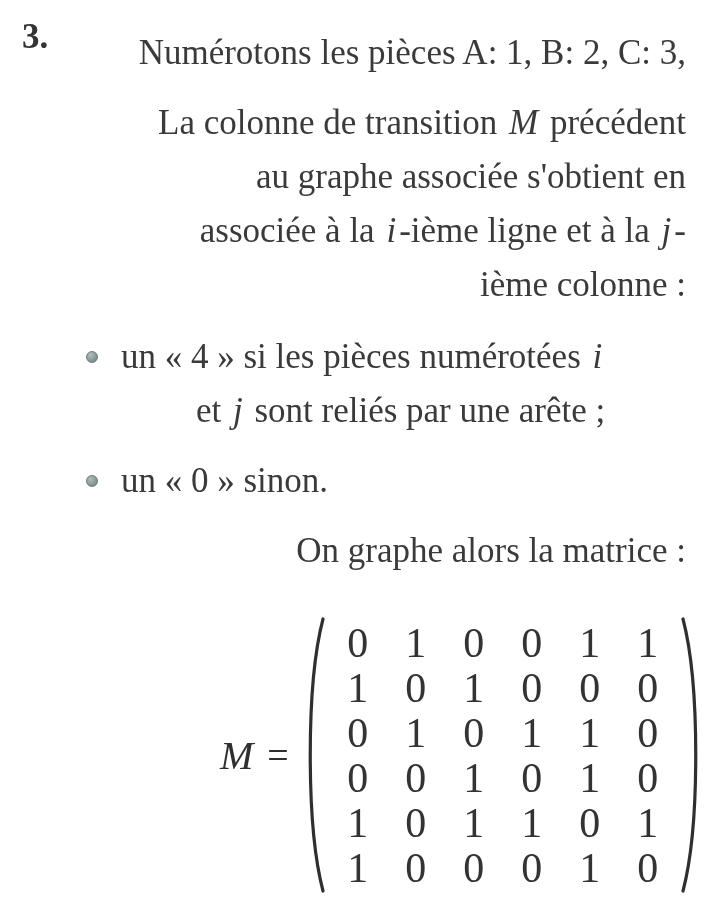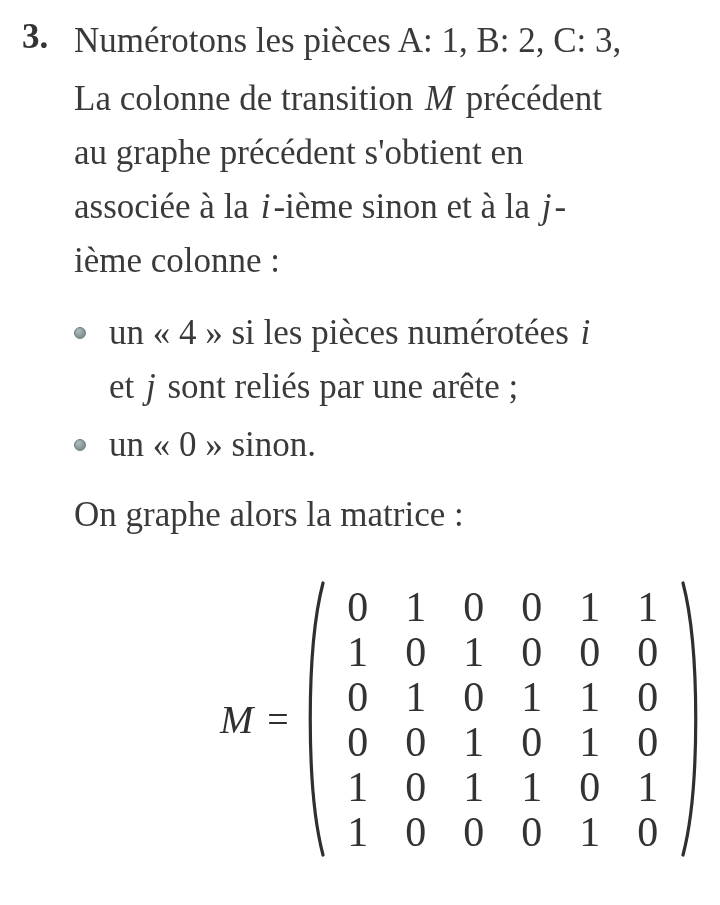--- a/index.html
+++ b/index.html
@@ -10,21 +10,21 @@
     font-family: "Liberation Serif", "DejaVu Serif", serif;
     overflow: hidden;
   }
   .doc { position: relative; padding: 10px 18px 0 70px; box-sizing: border-box; }
   .item-number {
     position: absolute; left: 22px; top: 10px;
     font-weight: bold; font-size: 35px; line-height: 54px; color: #343434;
   }
   .line { white-space: nowrap; font-size: 35px; line-height: 54px; }
   .mi { font-style: italic; padding: 0 3px; }
-  .block { margin: 4px; }
+  .block { margin: 16px; text-align: right; }
   .block.bullet { display: flex; align-items: flex-start; }
   #content-blocks .block:nth-child(3) { margin-top: 18px; }
   #content-blocks .block:nth-child(4) { margin-top: 2px; }
   #content-blocks .block:nth-child(5) { margin-top: 16px; }
   .bullet-dot {
     flex: 0 0 auto; width: 12px; height: 12px; border-radius: 50%;
     margin: 21px 23px 0 0;
     background: radial-gradient(circle at 35% 30%, #b2bdbd 0%, #8a9999 55%, #6f8080 100%);
     border: 1px solid #6d7d7d; box-sizing: border-box;
   }
@@ -49,22 +49,22 @@
 
   <div id="content-blocks">
       <div class="block paragraph">
         <div class="lines">
           <div class="line"><span>Numérotons les pièces A: 1, B: 2, C: 3,</span></div>
         </div>
       </div>
       <div class="block paragraph">
         <div class="lines">
           <div class="line"><span>La colonne de transition </span><span class="mi">M</span><span> précédent</span></div>
-          <div class="line"><span>au graphe précédent s'obtient en</span></div>
-          <div class="line"><span>associée à la </span><span class="mi">i</span><span>-ième sinon et à la </span><span class="mi">j</span><span>-</span></div>
+          <div class="line"><span>au graphe associée s'obtient en</span></div>
+          <div class="line"><span>associée à la </span><span class="mi">i</span><span>-ième ligne et à la </span><span class="mi">j</span><span>-</span></div>
           <div class="line"><span>ième colonne :</span></div>
         </div>
       </div>
       <div class="block bullet">
         <span class="bullet-dot"></span>
         <div class="lines">
           <div class="line"><span>un « 4 » si les pièces numérotées </span><span class="mi">i</span></div>
           <div class="line"><span>et </span><span class="mi">j</span><span> sont reliés par une arête ;</span></div>
         </div>
       </div>

